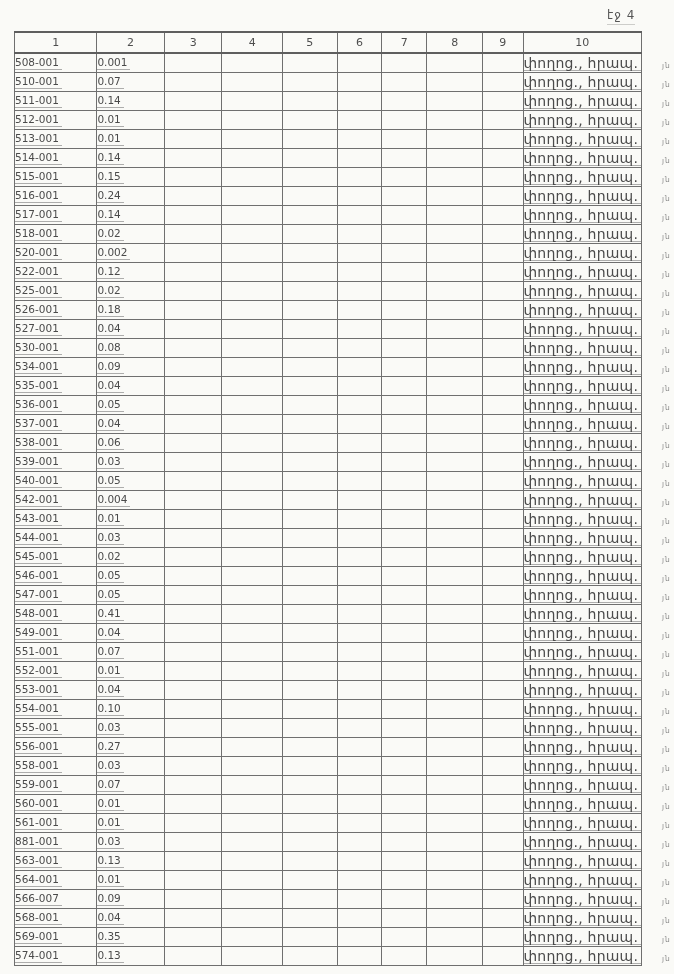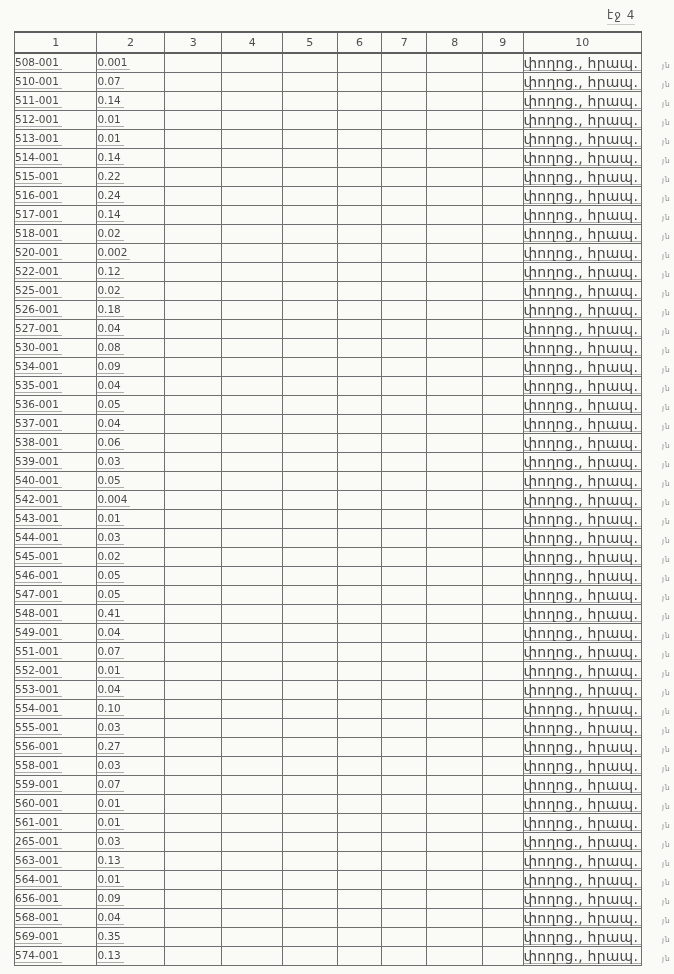--- a/index.html
+++ b/index.html
@@ -208,21 +208,21 @@
       <td class="empty"></td>
       <td class="empty"></td>
       <td class="empty"></td>
       <td class="empty"></td>
       <td class="empty"></td>
       <td class="c10"><span class="u">փողոց., հրապ.</span></td>
       <td class="note-cell"><span class="note">յն</span></td>
     </tr>
         <tr>
       <td class="code"><span class="u">515-001</span></td>
-      <td class="val"><span class="u">0.22</span></td>
+      <td class="val"><span class="u">0.15</span></td>
       <td class="empty"></td>
       <td class="empty"></td>
       <td class="empty"></td>
       <td class="empty"></td>
       <td class="empty"></td>
       <td class="empty"></td>
       <td class="empty"></td>
       <td class="c10"><span class="u">փողոց., հրապ.</span></td>
       <td class="note-cell"><span class="note">յն</span></td>
     </tr>
@@ -662,21 +662,21 @@
       <td class="empty"></td>
       <td class="empty"></td>
       <td class="empty"></td>
       <td class="empty"></td>
       <td class="empty"></td>
       <td class="empty"></td>
       <td class="c10"><span class="u">փողոց., հրապ.</span></td>
       <td class="note-cell"><span class="note">յն</span></td>
     </tr>
         <tr>
-      <td class="code"><span class="u">265-001</span></td>
+      <td class="code"><span class="u">881-001</span></td>
       <td class="val"><span class="u">0.03</span></td>
       <td class="empty"></td>
       <td class="empty"></td>
       <td class="empty"></td>
       <td class="empty"></td>
       <td class="empty"></td>
       <td class="empty"></td>
       <td class="empty"></td>
       <td class="c10"><span class="u">փողոց., հրապ.</span></td>
       <td class="note-cell"><span class="note">յն</span></td>
@@ -701,21 +701,21 @@
       <td class="empty"></td>
       <td class="empty"></td>
       <td class="empty"></td>
       <td class="empty"></td>
       <td class="empty"></td>
       <td class="empty"></td>
       <td class="c10"><span class="u">փողոց., հրապ.</span></td>
       <td class="note-cell"><span class="note">յն</span></td>
     </tr>
         <tr>
-      <td class="code"><span class="u">656-001</span></td>
+      <td class="code"><span class="u">566-007</span></td>
       <td class="val"><span class="u">0.09</span></td>
       <td class="empty"></td>
       <td class="empty"></td>
       <td class="empty"></td>
       <td class="empty"></td>
       <td class="empty"></td>
       <td class="empty"></td>
       <td class="empty"></td>
       <td class="c10"><span class="u">փողոց., հրապ.</span></td>
       <td class="note-cell"><span class="note">յն</span></td>

